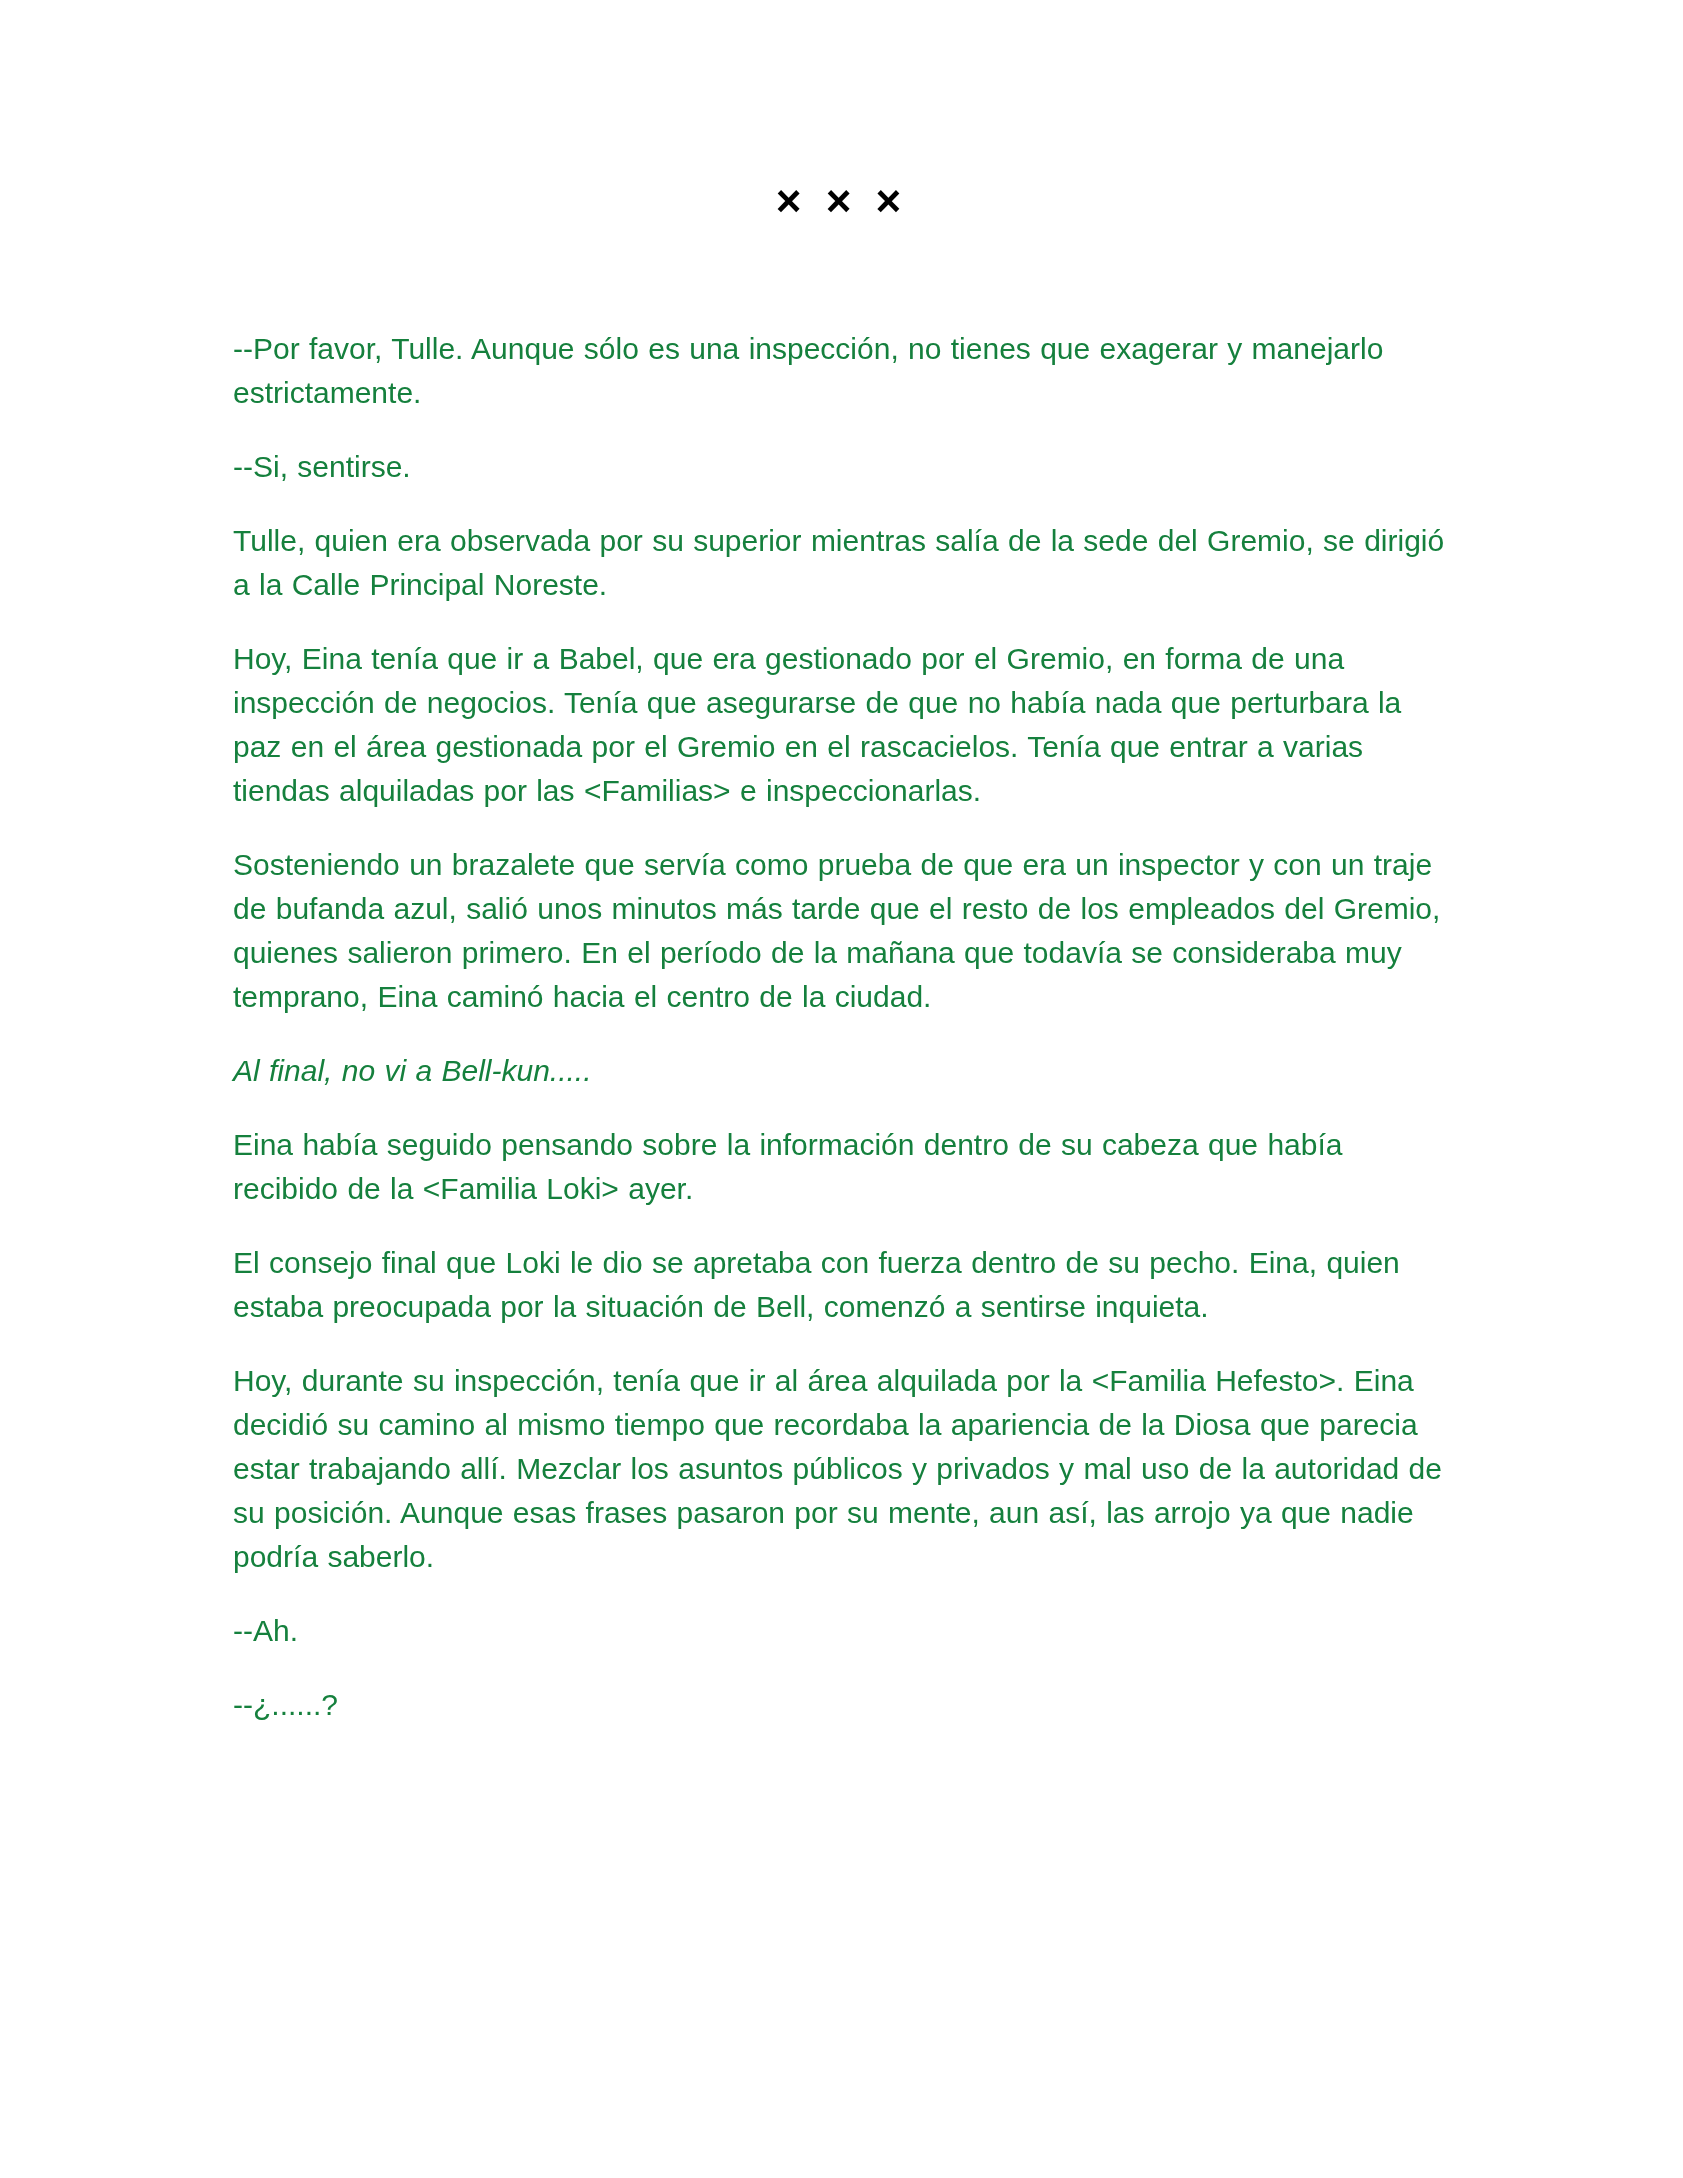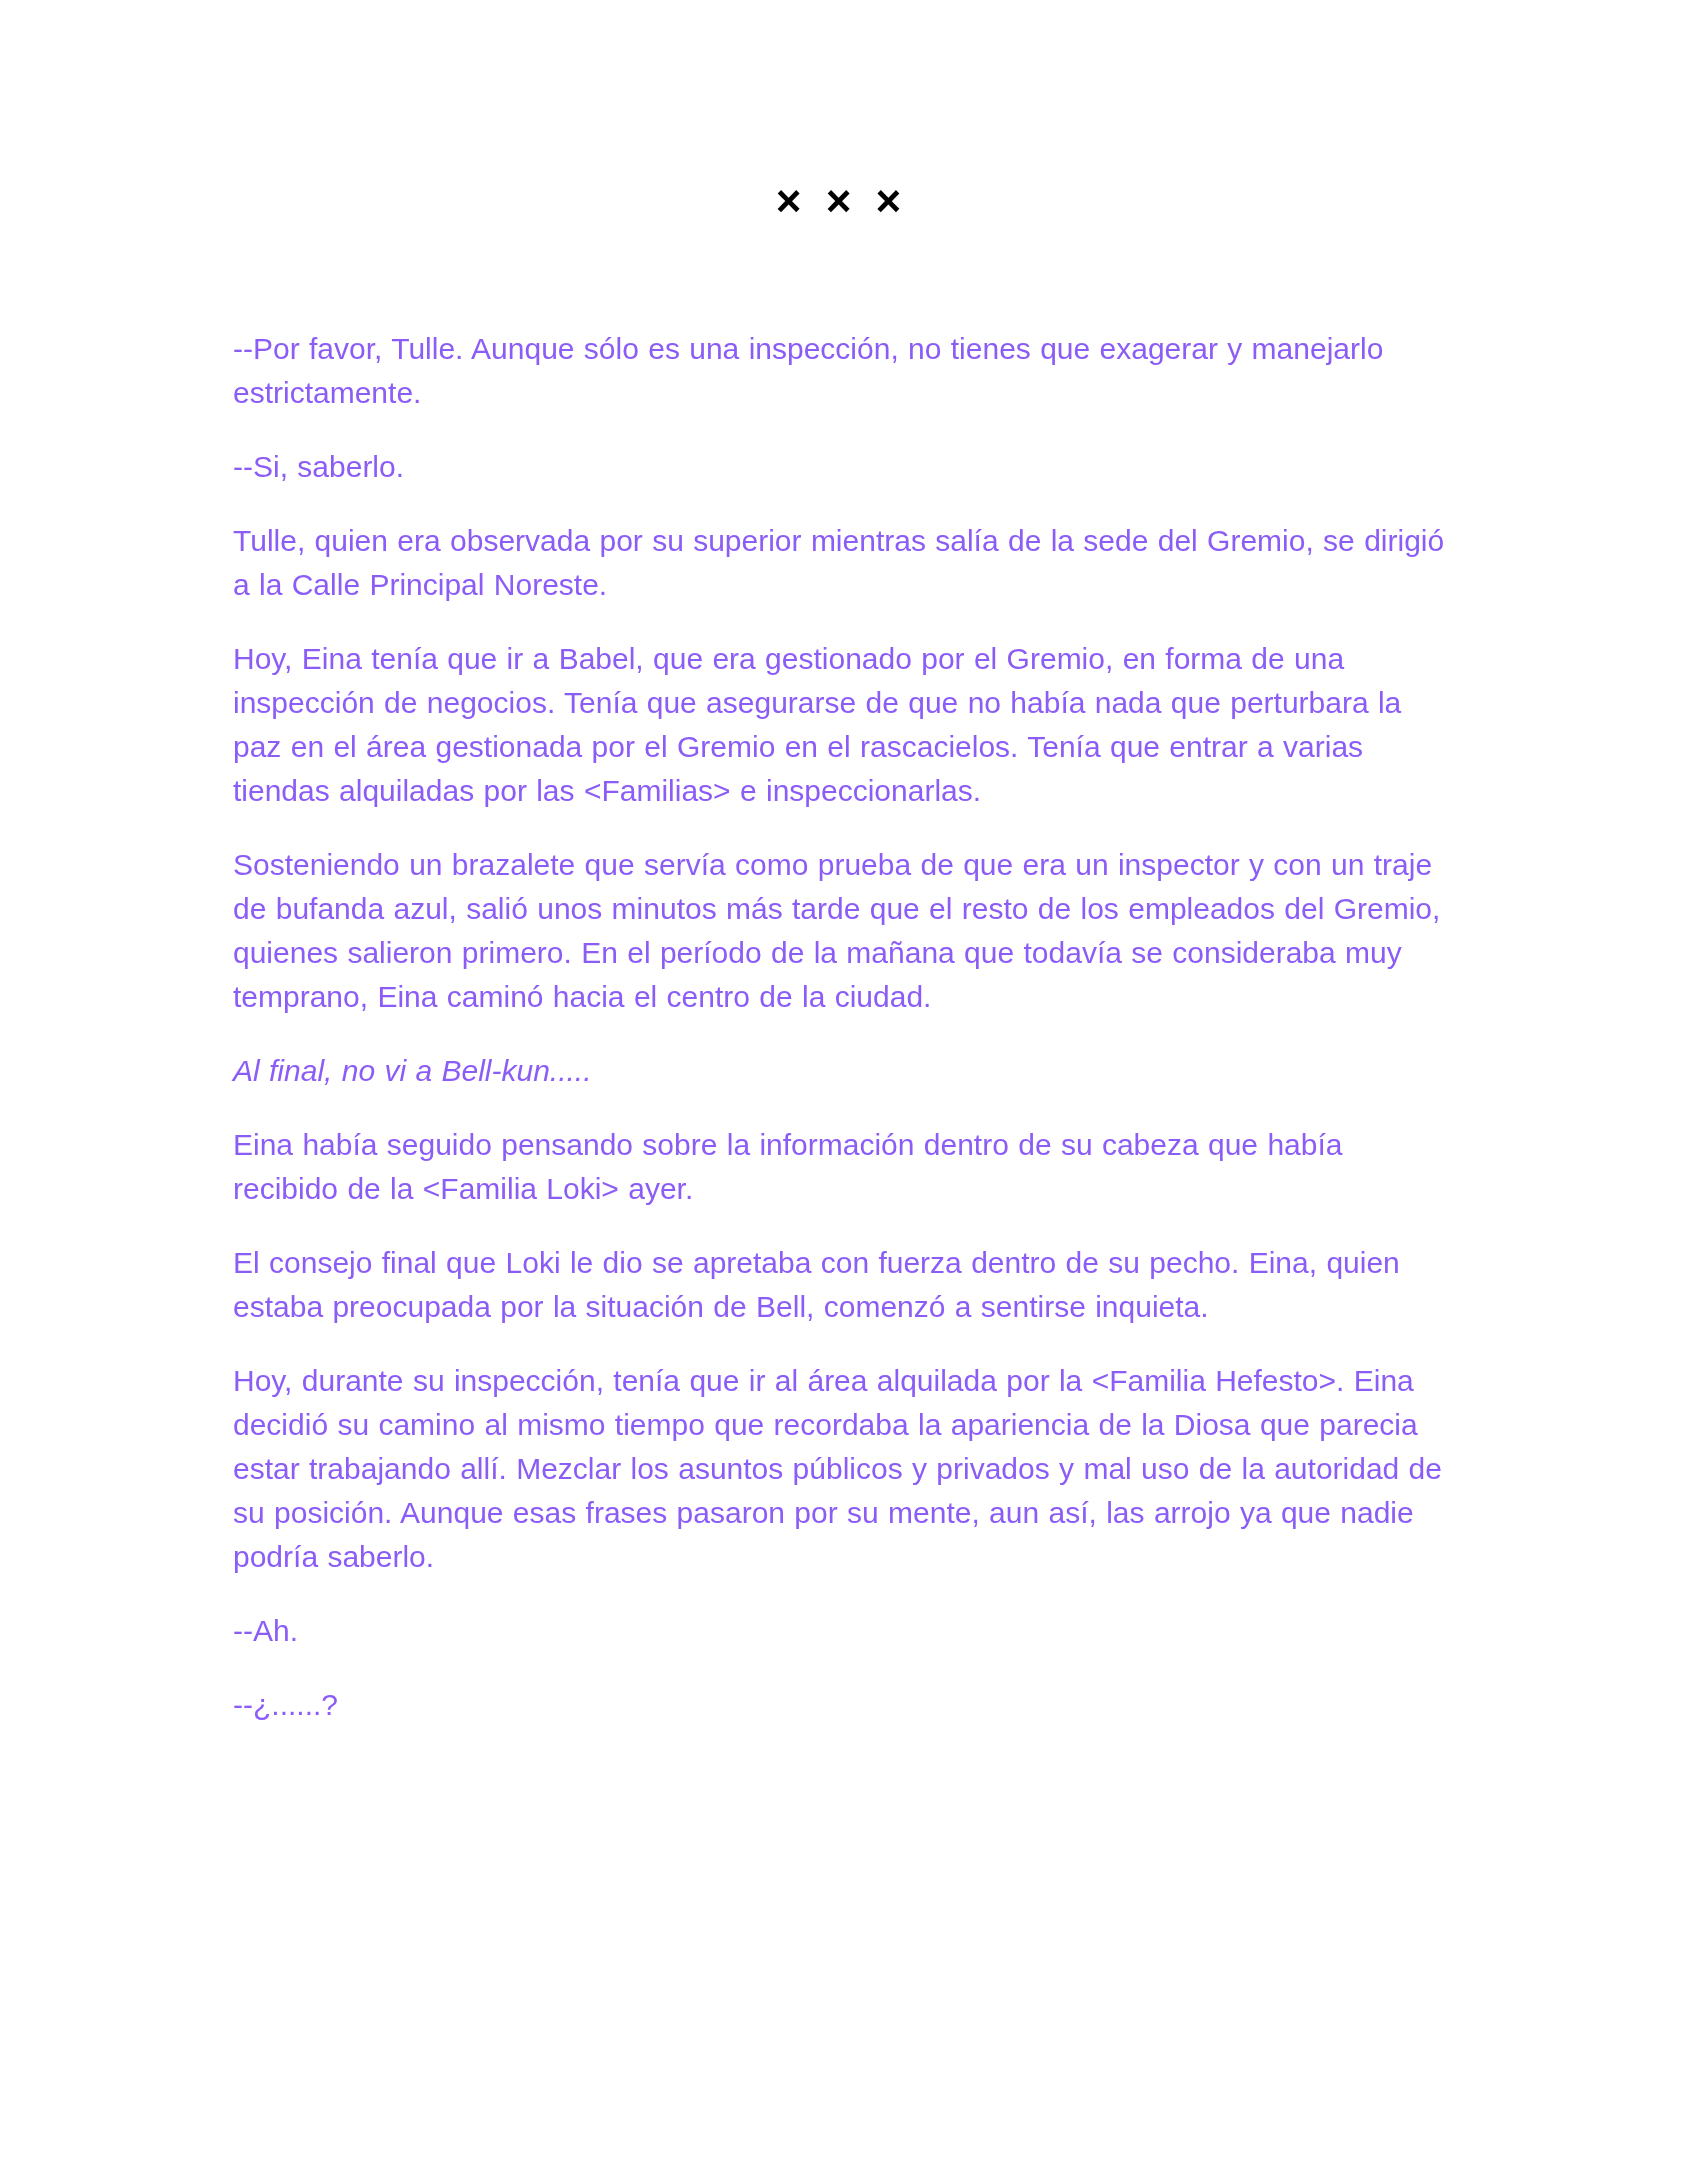--- a/index.html
+++ b/index.html
@@ -25,36 +25,36 @@
     line-height: 50px;
     letter-spacing: 6px;
     margin: 0 0 101px 0;
     color: #000000;
   }
   .paragraphs p {
     margin: 0 0 30px 0;
     font-size: 30px;
     line-height: 44px;
     font-weight: 400;
-    color: #8b5cf6;
+    color: #15803d;
     text-align: left;
     word-spacing: 1px;
   }
   .paragraphs p.italic {
     font-style: italic;
   }
 </style>
 </head>
 <body>
 
 <div class="page">
   <div class="separator">× × ×</div>
   <div class="paragraphs">
       <p class="paragraph">--Por favor, Tulle. Aunque sólo es una inspección, no tienes que exagerar y manejarlo estrictamente.</p>
-      <p class="paragraph">--Si, saberlo.</p>
+      <p class="paragraph">--Si, sentirse.</p>
       <p class="paragraph">Tulle, quien era observada por su superior mientras salía de la sede del Gremio, se dirigió a la Calle Principal Noreste.</p>
       <p class="paragraph">Hoy, Eina tenía que ir a Babel, que era gestionado por el Gremio, en forma de una inspección de negocios. Tenía que asegurarse de que no había nada que perturbara la paz en el área gestionada por el Gremio en el rascacielos. Tenía que entrar a varias tiendas alquiladas por las &lt;Familias&gt; e inspeccionarlas.</p>
       <p class="paragraph">Sosteniendo un brazalete que servía como prueba de que era un inspector y con un traje de bufanda azul, salió unos minutos más tarde que el resto de los empleados del Gremio, quienes salieron primero. En el período de la mañana que todavía se consideraba muy temprano, Eina caminó hacia el centro de la ciudad.</p>
       <p class="paragraph italic">Al final, no vi a Bell-kun.....</p>
       <p class="paragraph">Eina había seguido pensando sobre la información dentro de su cabeza que había recibido de la &lt;Familia Loki&gt; ayer.</p>
       <p class="paragraph">El consejo final que Loki le dio se apretaba con fuerza dentro de su pecho. Eina, quien estaba preocupada por la situación de Bell, comenzó a sentirse inquieta.</p>
       <p class="paragraph">Hoy, durante su inspección, tenía que ir al área alquilada por la &lt;Familia Hefesto&gt;. Eina decidió su camino al mismo tiempo que recordaba la apariencia de la Diosa que parecia estar trabajando allí. Mezclar los asuntos públicos y privados y mal uso de la autoridad de su posición. Aunque esas frases pasaron por su mente, aun así, las arrojo ya que nadie podría saberlo.</p>
       <p class="paragraph">--Ah.</p>
       <p class="paragraph">--¿......?</p>
     </div>

